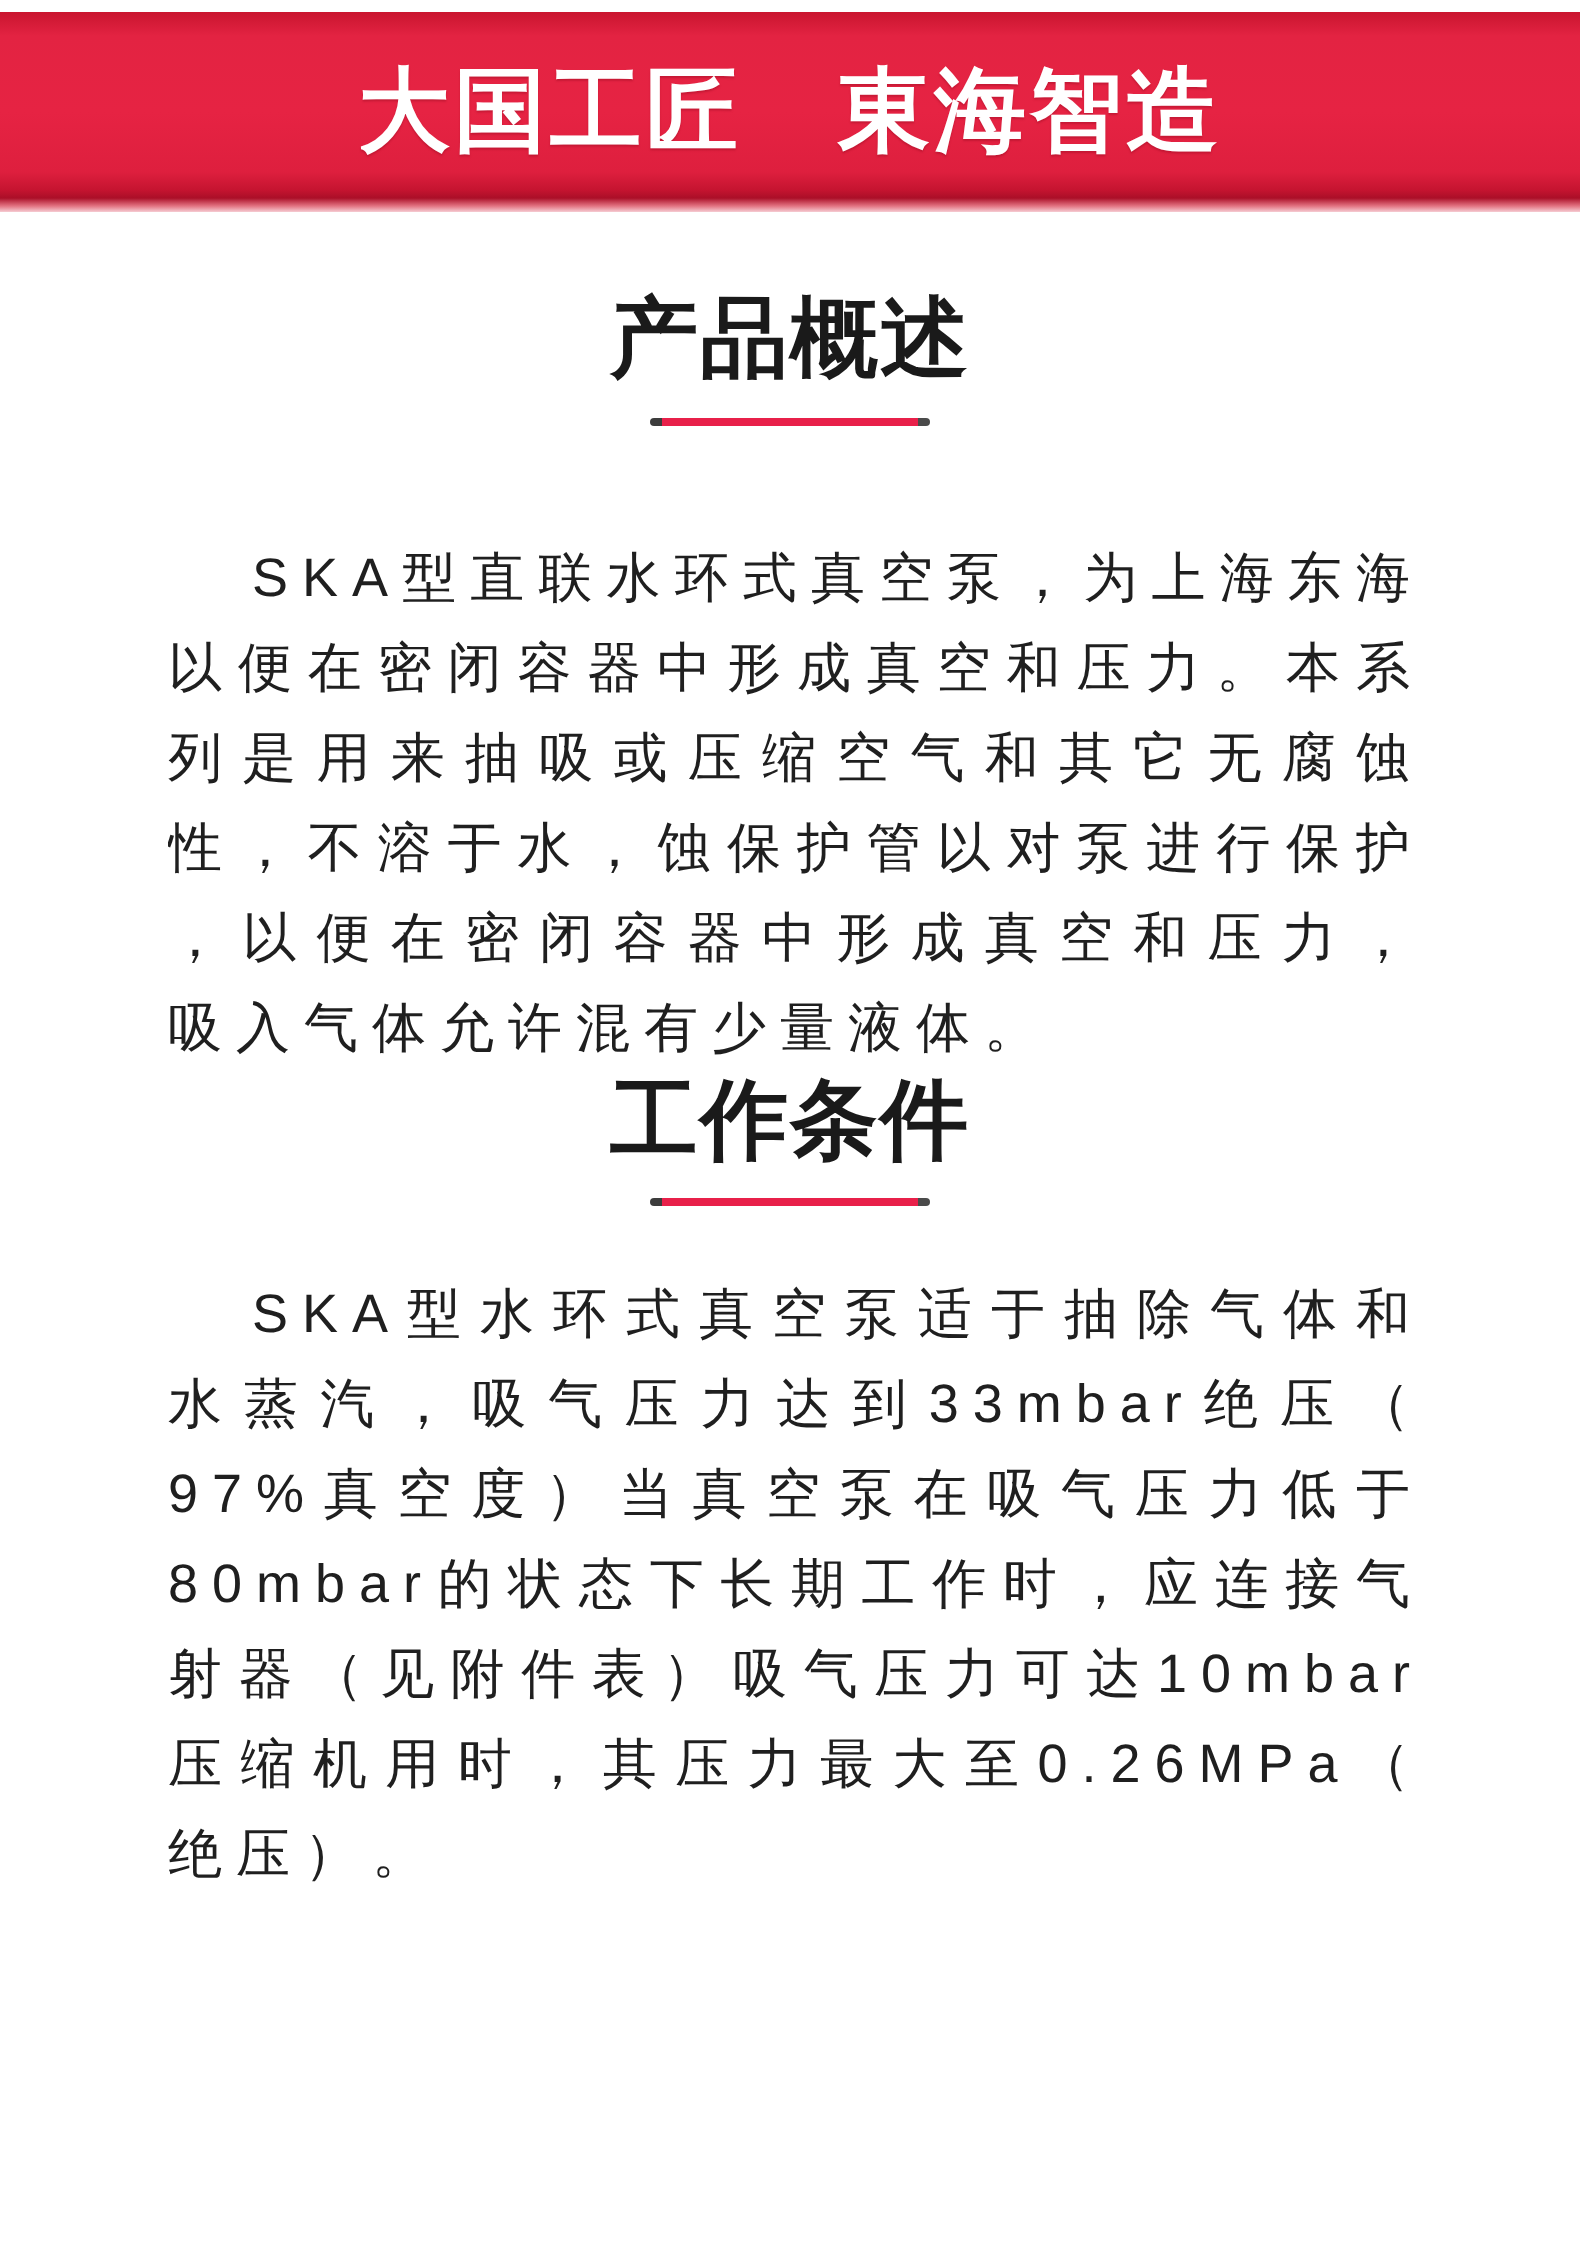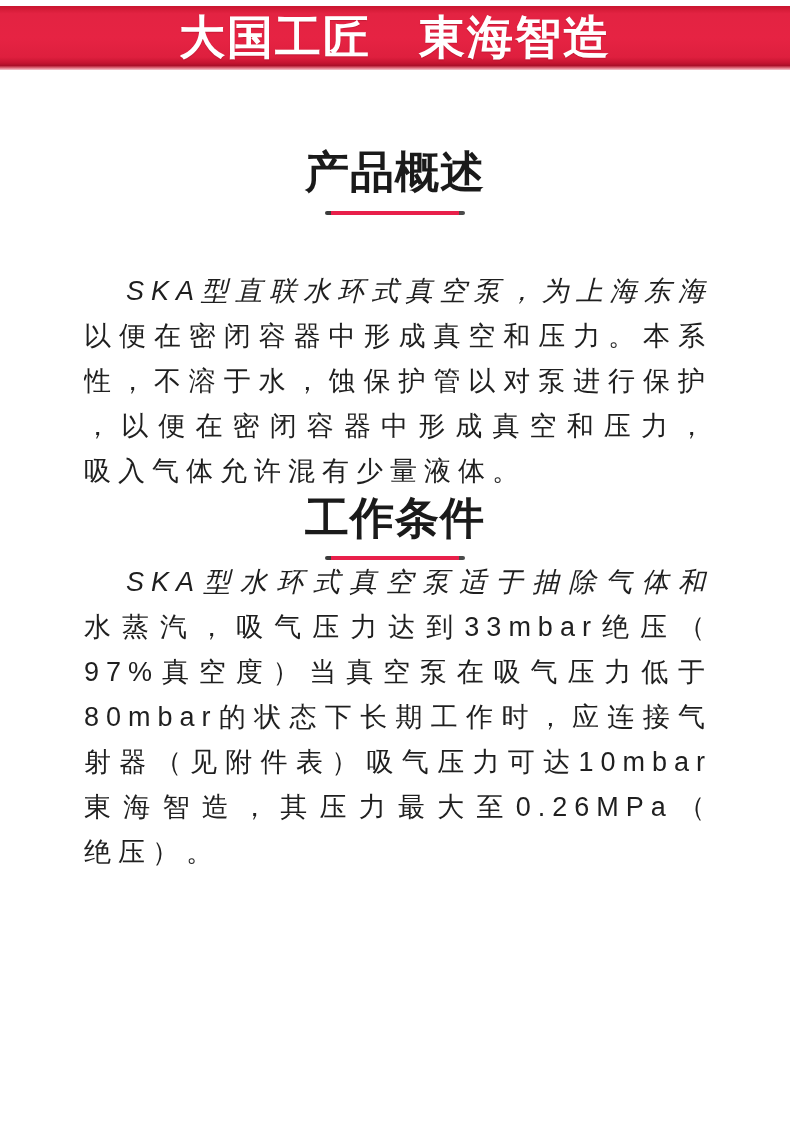--- a/index.html
+++ b/index.html
@@ -14,21 +14,21 @@
     font-family: "Liberation Sans", sans-serif;
   }
   .page {
     width: 790px;
     height: 1129px;
     position: relative;
   }
   
   .banner {
     margin-top: 6px;
-    height: 64px;
+    height: 100px;
     display: flex;
     align-items: center;
     justify-content: center;
     background: linear-gradient(180deg,
       #c9152f 0%,
       #e32342 12%,
       #e62343 50%,
       #de1f3e 80%,
       #c51430 89%,
       #ab0f28 93%,
@@ -46,21 +46,21 @@
   
   .heading {
     margin: 0;
     text-align: center;
     font-size: 44px;
     line-height: 48px;
     font-weight: 900;
     color: #1a1a1a;
     letter-spacing: 1px;
   }
-  .sec-overview .heading { margin-top: 78px; text-align: center; }
+  .sec-overview .heading { margin-top: 40px; text-align: center; }
   .sec-conditions .heading { }
   .underline {
     width: 140px;
     height: 4px;
     margin: 15px auto 0;
     border-radius: 2px;
     background: linear-gradient(90deg,
       #3c3c3c 0px, #3c3c3c 6px,
       #e8204a 6px, #e8204a 134px,
       #4a4a4a 134px, #4a4a4a 140px);
@@ -69,61 +69,62 @@
   
   .para {
     margin-left: 84px;
     width: 628px;
     color: #1f1f1f;
     font-size: 27px;
     line-height: 45px;
     letter-spacing: 7px;
   }
   .sec-overview .para { margin-top: 54px; }
-  .sec-conditions .para { }
+  .sec-conditions .para { margin-top: 32px; }
   .pline {
     height: 45px;
     overflow: hidden;
     white-space: nowrap;
     text-align: justify;
     text-align-last: justify;
   }
-  .pline:first-child { text-indent: 42px; font-style: italic; }
+  .pline:first-child { text-indent: 42px; }
   .pline-last {
     text-align-last: left;
   }
 </style>
 </head>
 <body>
 
 <div class="page">
 
   <div class="banner">
     <span class="banner-title">大国工匠　東海智造</span>
   </div>
 
   <section class="sec-overview">
     <h2 class="heading">产品概述</h2>
     <div class="underline"></div>
     <div class="para">
         <div class="pline">SKA型直联水环式真空泵，为上海东海</div>
         <div class="pline">以便在密闭容器中形成真空和压力。本系</div>
+        <div class="pline">列是用来抽吸或压缩空气和其它无腐蚀</div>
         <div class="pline">性，不溶于水，蚀保护管以对泵进行保护</div>
         <div class="pline">，以便在密闭容器中形成真空和压力，</div>
         <div class="pline pline-last">吸入气体允许混有少量液体。</div>
       </div>
   </section>
 
   <section class="sec-conditions">
     <h2 class="heading">工作条件</h2>
     <div class="underline"></div>
     <div class="para">
         <div class="pline">SKA型水环式真空泵适于抽除气体和</div>
         <div class="pline">水蒸汽，吸气压力达到33mbar绝压（</div>
         <div class="pline">97%真空度）当真空泵在吸气压力低于</div>
         <div class="pline">80mbar的状态下长期工作时，应连接气</div>
         <div class="pline">射器（见附件表）吸气压力可达10mbar</div>
-        <div class="pline">東海智造，其压力最大至0.26MPa（</div>
+        <div class="pline">压缩机用时，其压力最大至0.26MPa（</div>
         <div class="pline pline-last">绝压）。</div>
       </div>
   </section>
 
 </div>
 
 </body></html>

